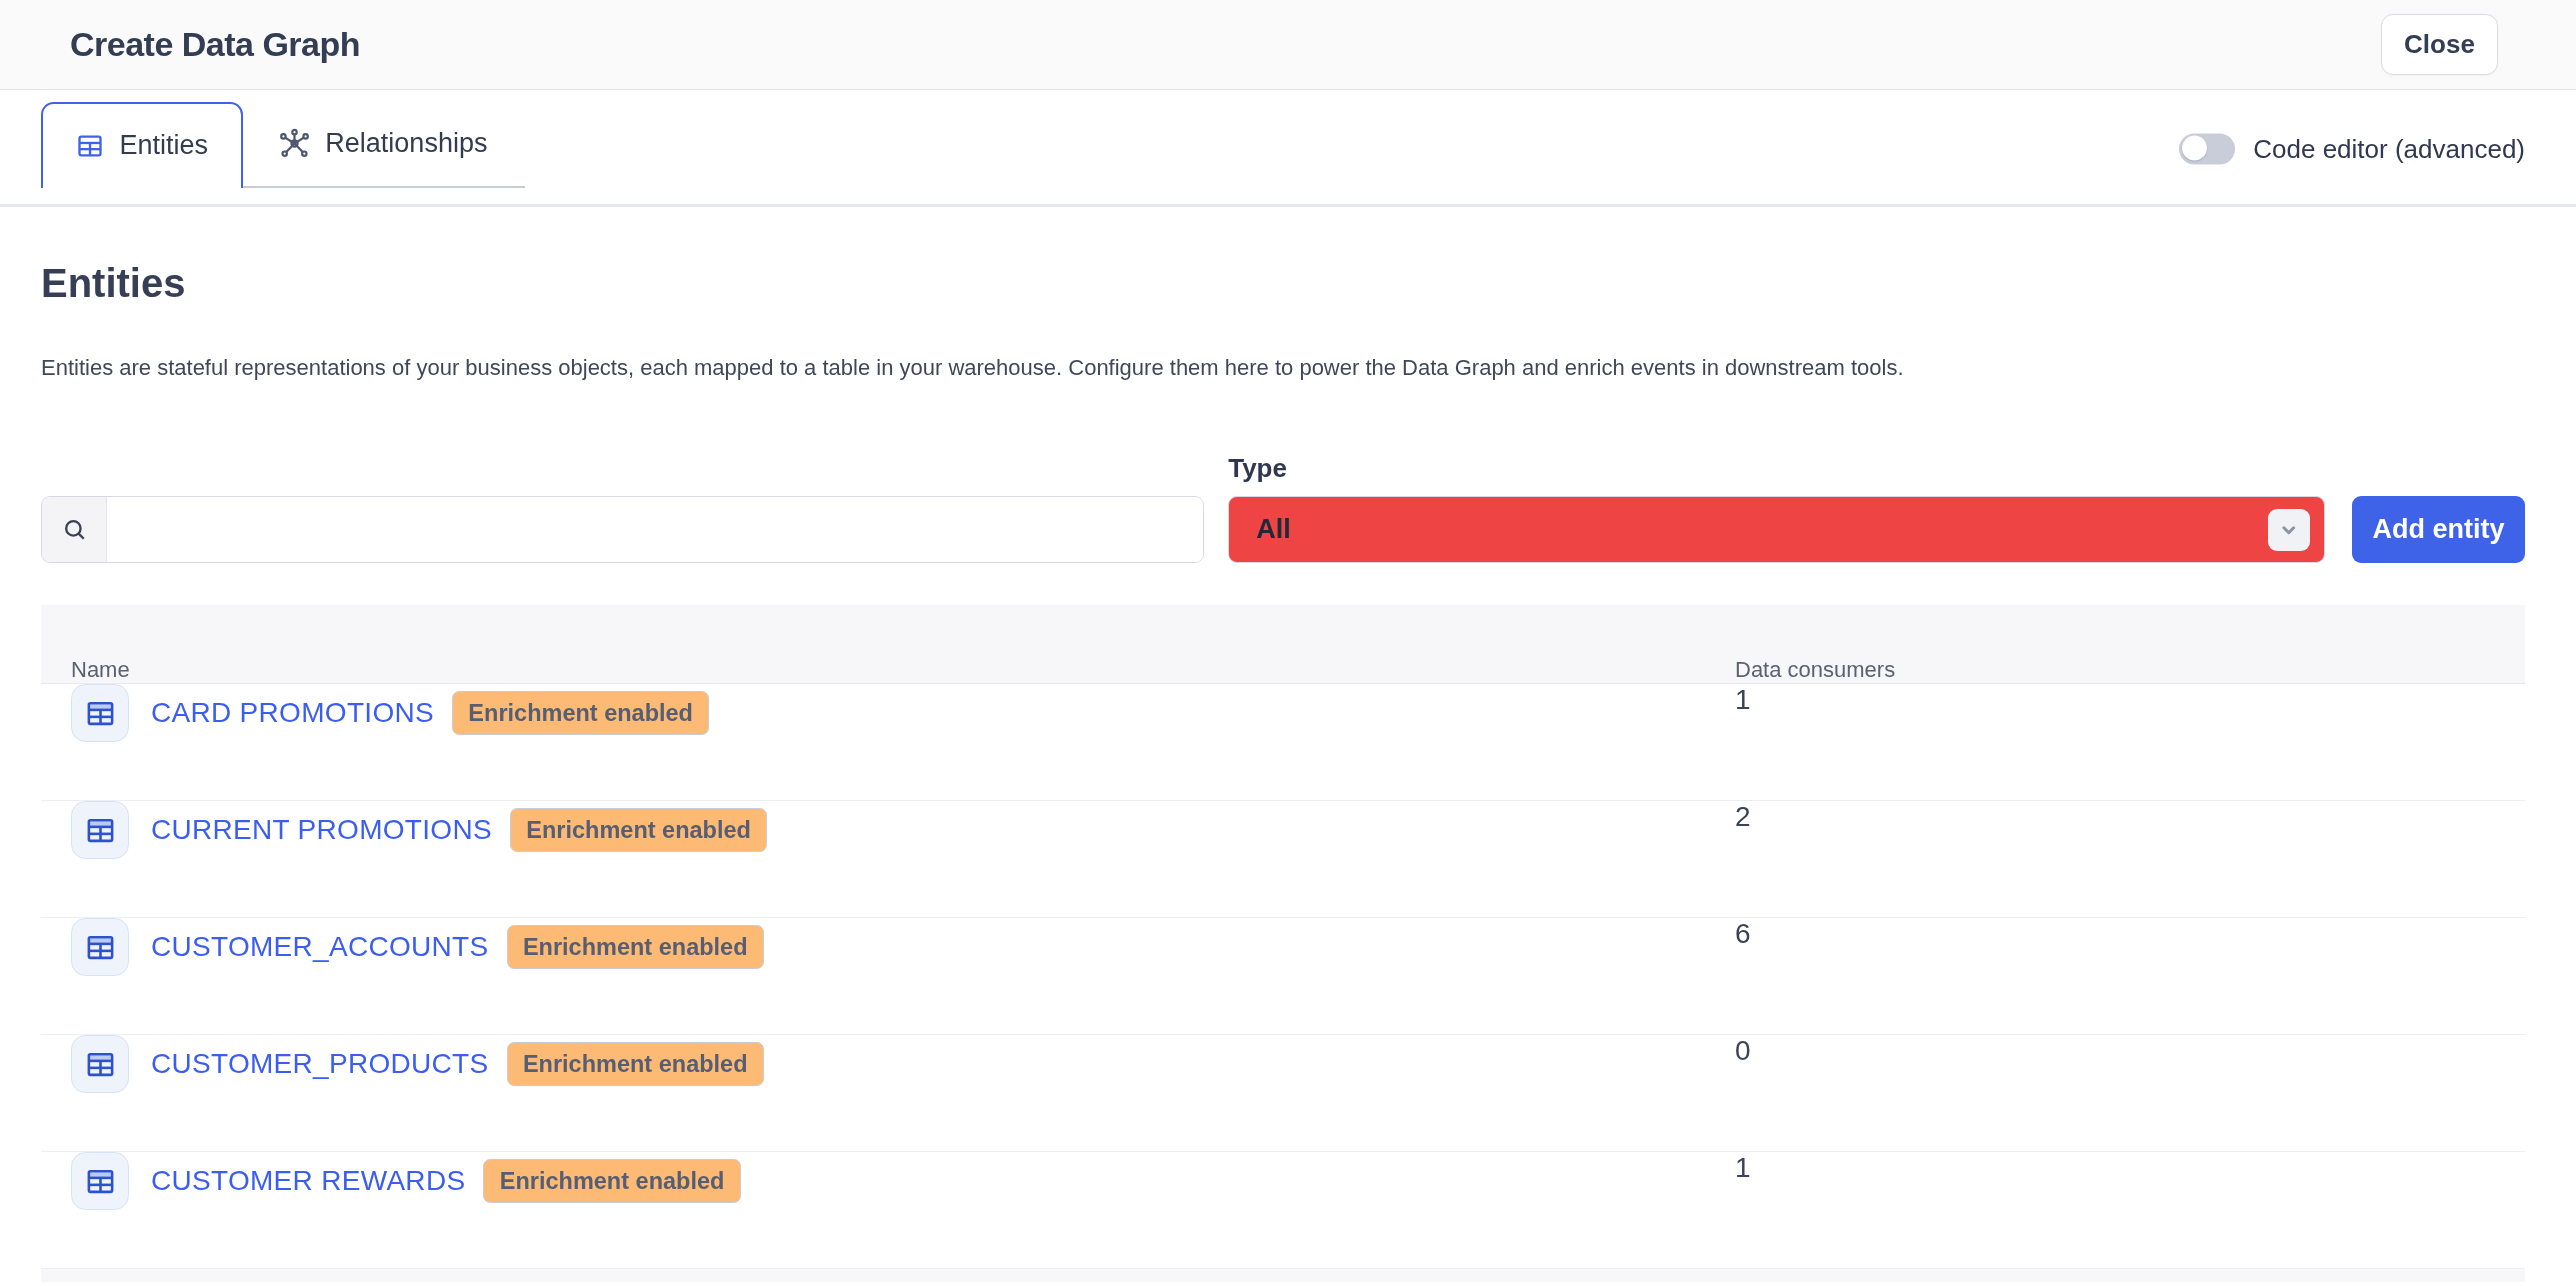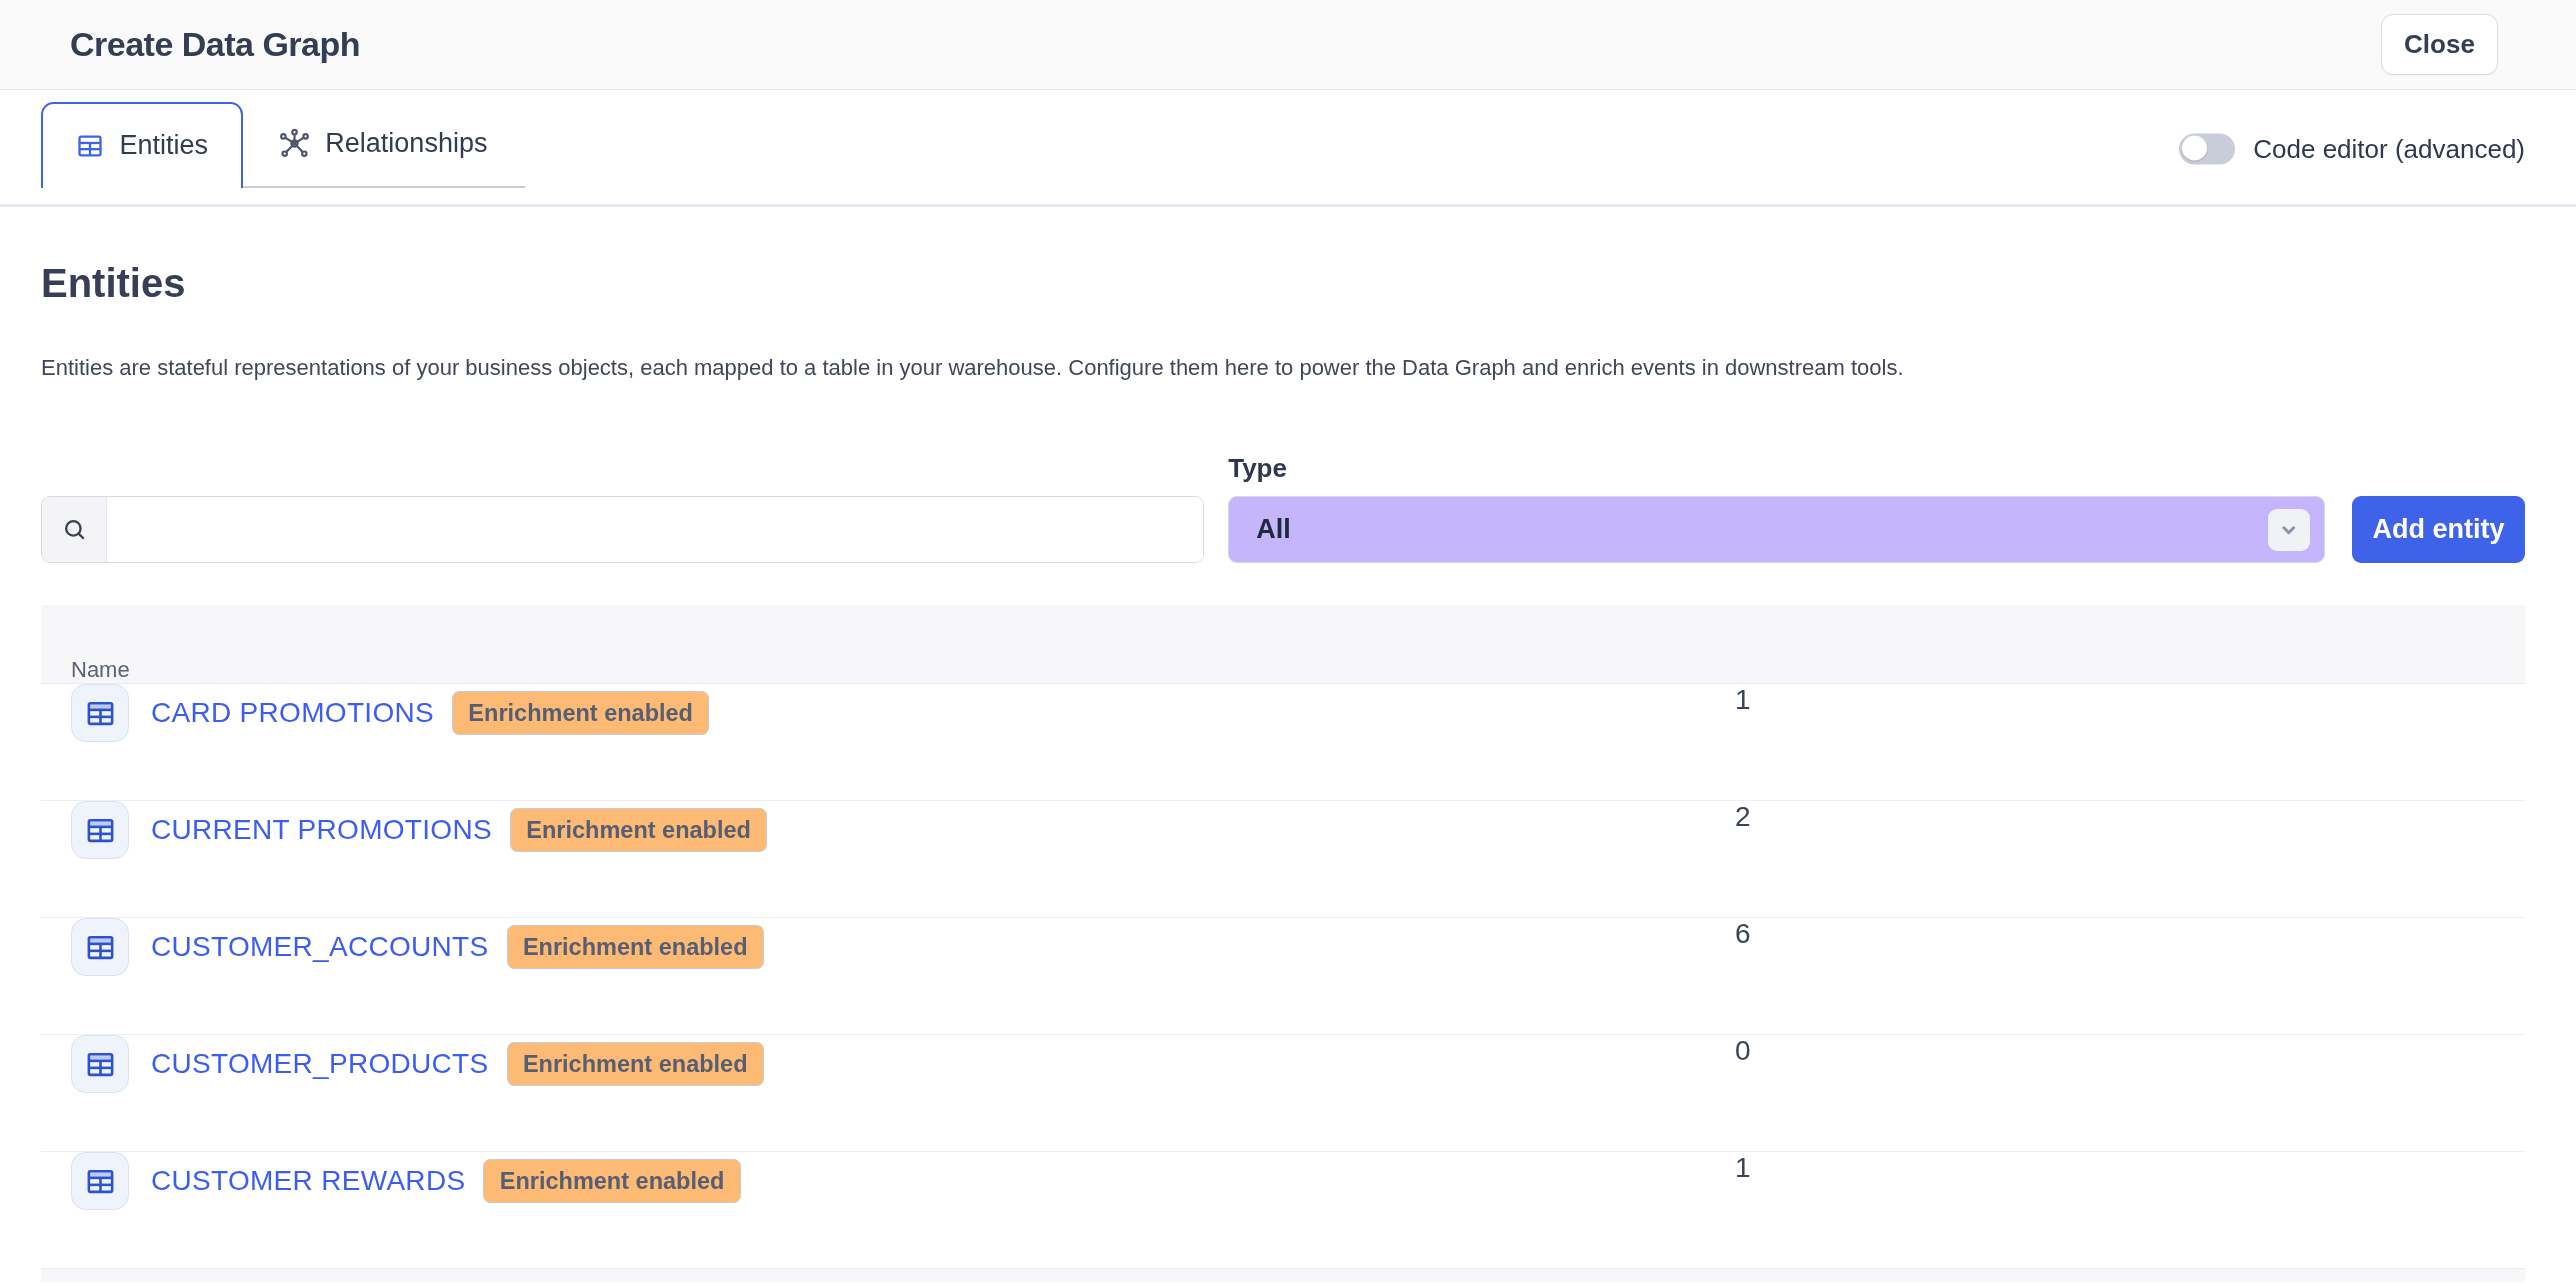--- a/index.html
+++ b/index.html
@@ -45,21 +45,21 @@
   .filter-row { margin-top:70px; display:flex; align-items:flex-end; }
   .search-group { width:1163px; height:67px; border:1.8px solid #d8d8e2;
     border-radius:9px; background:#fff; display:flex; overflow:hidden; }
   .search-prefix { width:65px; background:#f4f4f6; border-right:1.8px solid #e4e4ea;
     display:flex; align-items:center; justify-content:center; }
   .search-input { flex:1; border:none; outline:none; font-size:27px; padding:0 22px;
     font-family:inherit; color:#20283c; background:#fff; }
   .type-group { width:1097px; margin-left:24.4px; display:flex; flex-direction:column; }
   .type-label { font-size:26px; font-weight:700; color:#2f3850; margin-bottom:11.7px; }
   .select { position:relative; height:67px; border:1.8px solid #d8d8e2; border-radius:9px;
-    background:#c4b5fd; display:flex; align-items:center; padding:0 27px; cursor:pointer; }
+    background:#ef4444; display:flex; align-items:center; padding:0 27px; cursor:pointer; }
   .select-value { font-size:27px; font-weight:600; color:#20283c; }
   .select-chevron { position:absolute; right:14.5px; top:50%; transform:translateY(-50%);
     width:42px; height:42px; border-radius:9px; background:#f1f2f5;
     display:flex; align-items:center; justify-content:center; }
   .btn-primary { width:173px; height:67px; margin-left:27px; background:#3e63e9;
     color:#fff; border:none; border-radius:9px; font-size:27px; font-weight:600;
     font-family:inherit; cursor:pointer; }
 
   
   .table { margin-top:42px; }
@@ -155,20 +155,21 @@
           </svg>
         </span>
       </div>
     </div>
     <button class="btn-primary">Add entity</button>
   </div>
 
   <div class="table">
     <div class="t-head">
       <div class="col-name">Name</div>
+      <div class="col-consumers">Data consumers</div>
     </div>
     <div id="table-body">
   <div class="t-row">
     <div class="cell-name">
       <span class="entity-icon">
         <svg width="31" height="31" viewBox="0 0 24 24" fill="none" stroke="#2d52cc" stroke-width="2">
           <rect x="3" y="4" width="18" height="16" rx="1.2"></rect>
           <rect x="3.9" y="4.9" width="16.2" height="4" fill="#3d63dc" opacity="0.28" stroke="none"></rect>
           <line x1="3" y1="9.2" x2="21" y2="9.2"></line>
           <line x1="12" y1="9.2" x2="12" y2="20"></line>

